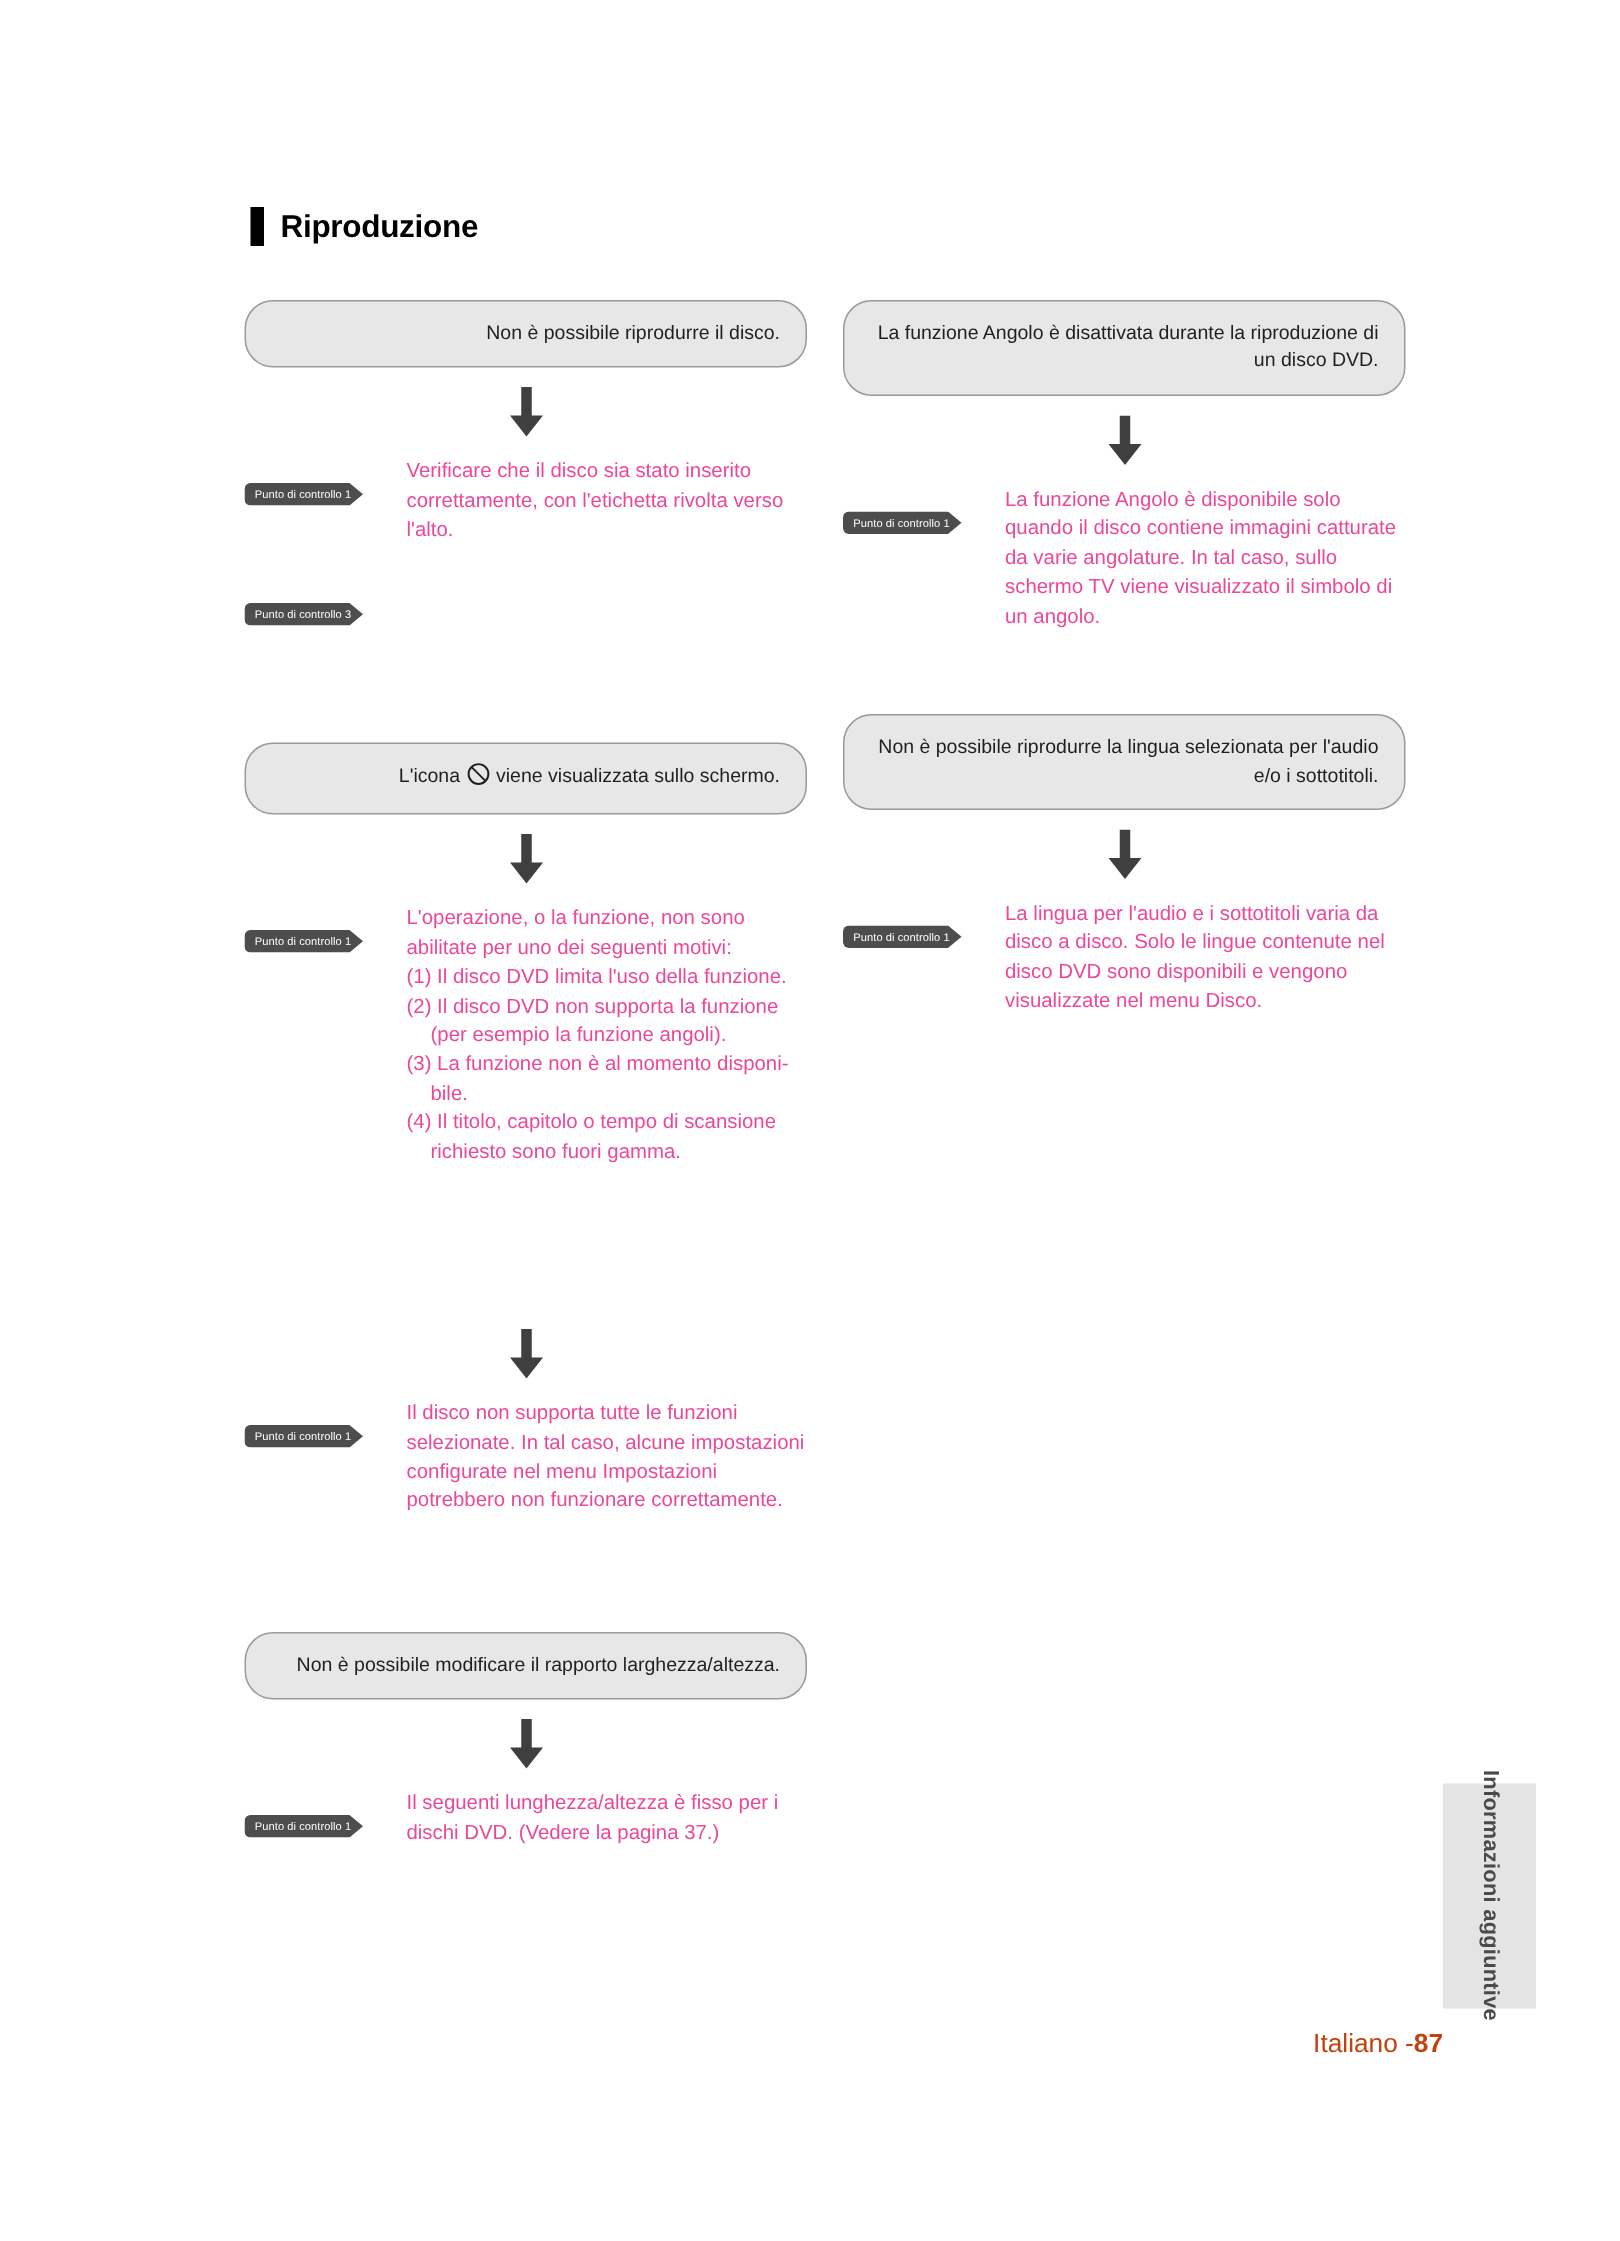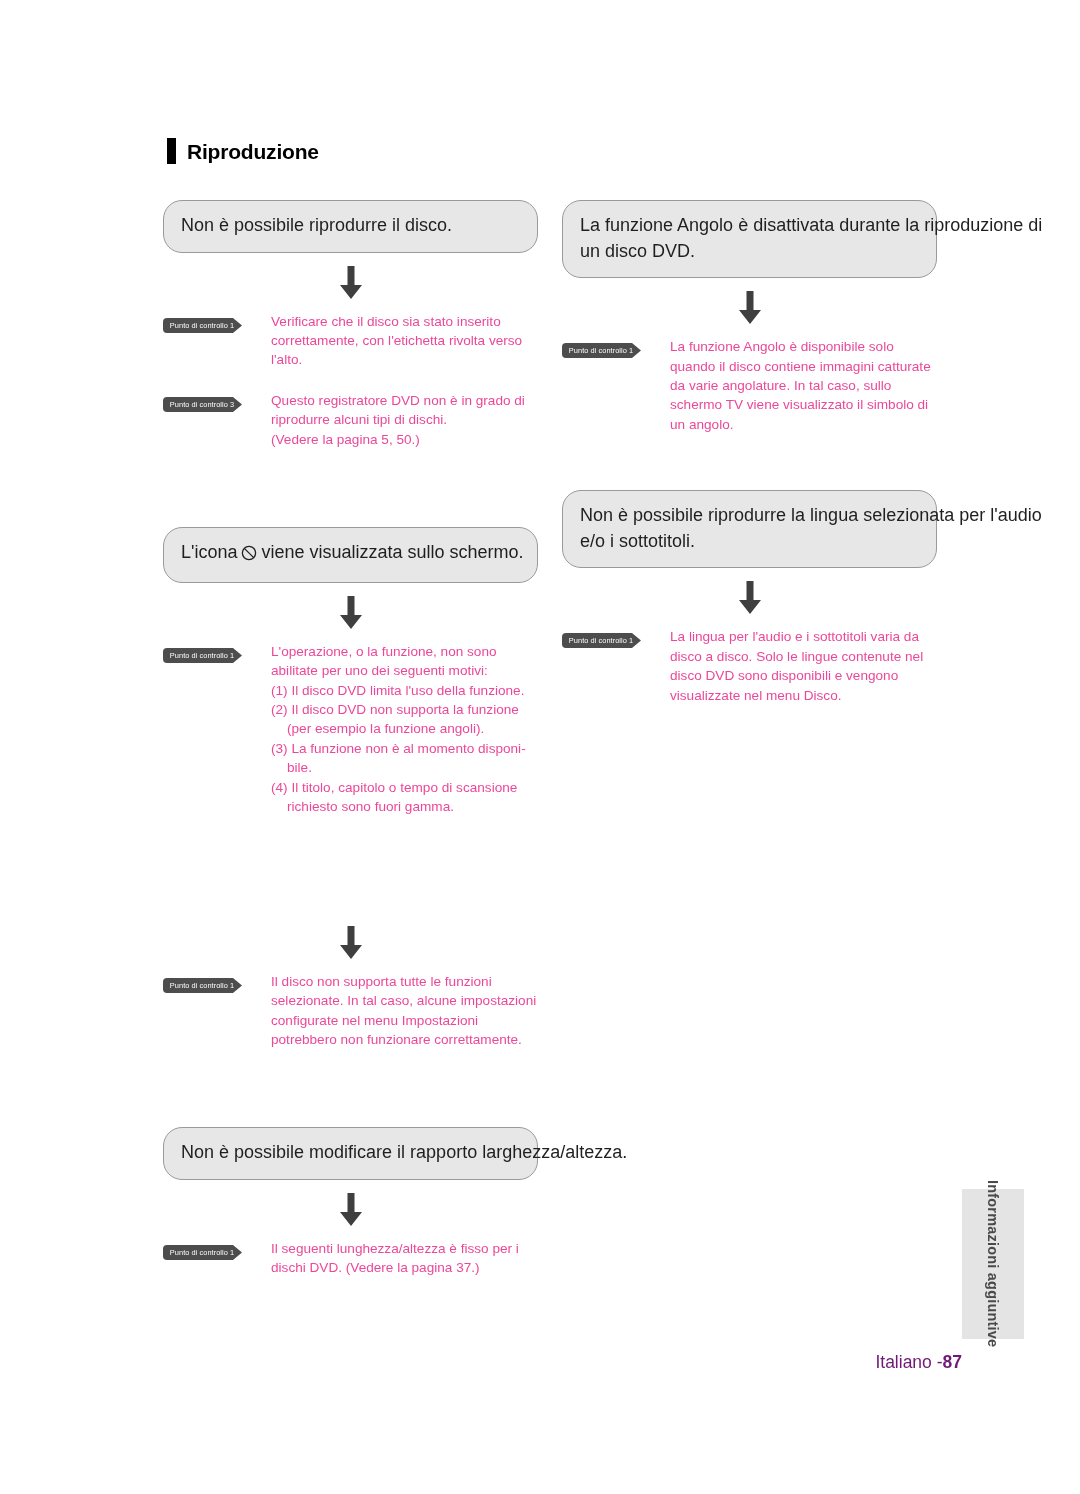--- a/index.html
+++ b/index.html
@@ -51,23 +51,24 @@
   .col-left  { left: 163px; top: 200px; }
   .col-right { left: 562px; top: 200px; }
 
   
   .problem-box {
     background: #e7e7e7;
     border: 1.5px solid #9a9a9a;
     border-radius: 19px;
     padding: 12px 17px 13px 17px;
     box-sizing: border-box;
-    font-size: 18px;
+    font-size: 13px;
     line-height: 1.42;
     color: #1f1f1f;
+    text-align: right;
   }
   .problem-box .line { display: block; white-space: nowrap; }
 
   .inline-icon {
     display: inline-block;
     vertical-align: -3px;
     margin: 0 4px;
   }
 
   
@@ -84,21 +85,21 @@
     align-items: flex-start;
     margin-bottom: 21px;
   }
   .check-row:last-child { margin-bottom: 0; }
 
   .badge {
     flex: 0 0 auto;
     width: 88px;
     height: 15px;
     position: relative;
-    margin-top: 6px;
+    margin-top: 18px;
   }
   .badge svg { display: block; }
   .badge-label {
     position: absolute;
     left: 0;
     top: 0;
     width: 78px;
     height: 15px;
     display: flex;
     align-items: center;
@@ -147,21 +148,21 @@
   }
 
   
   .footer {
     position: absolute;
     left: 0;
     top: 1352px;
     width: 962px;
     text-align: right;
     font-size: 17.5px;
-    color: #701a75;
+    color: #c2410c;
   }
   .footer .pagenum { font-weight: bold; }
 </style>
 </head>
 <body>
 
 <div class="page">
 
   <div class="section-title">
     <div class="title-bar-marker"></div>
@@ -195,25 +196,20 @@
           </div>
         </div>
 
 
         <div class="check-row">
           <div class="badge">
             <svg width="88" height="15" viewBox="0 0 88 15">
               <path d="M4 0 H70 L79 7.5 L70 15 H4 A4 4 0 0 1 0 11 V4 A4 4 0 0 1 4 0 Z" fill="#4d4d4d"></path>
             </svg>
             <div class="badge-label">Punto di controllo 3</div>
-          </div>
-          <div class="check-text">
-            <span class="line">Questo registratore DVD non è in grado di</span>
-            <span class="line">riprodurre alcuni tipi di dischi.</span>
-            <span class="line">(Vedere la pagina 5, 50.)</span>
           </div>
         </div>
 
       </div>
     </div>
 
     <div class="gap-lg"></div>
 
     <div>
       <div class="problem-box">

